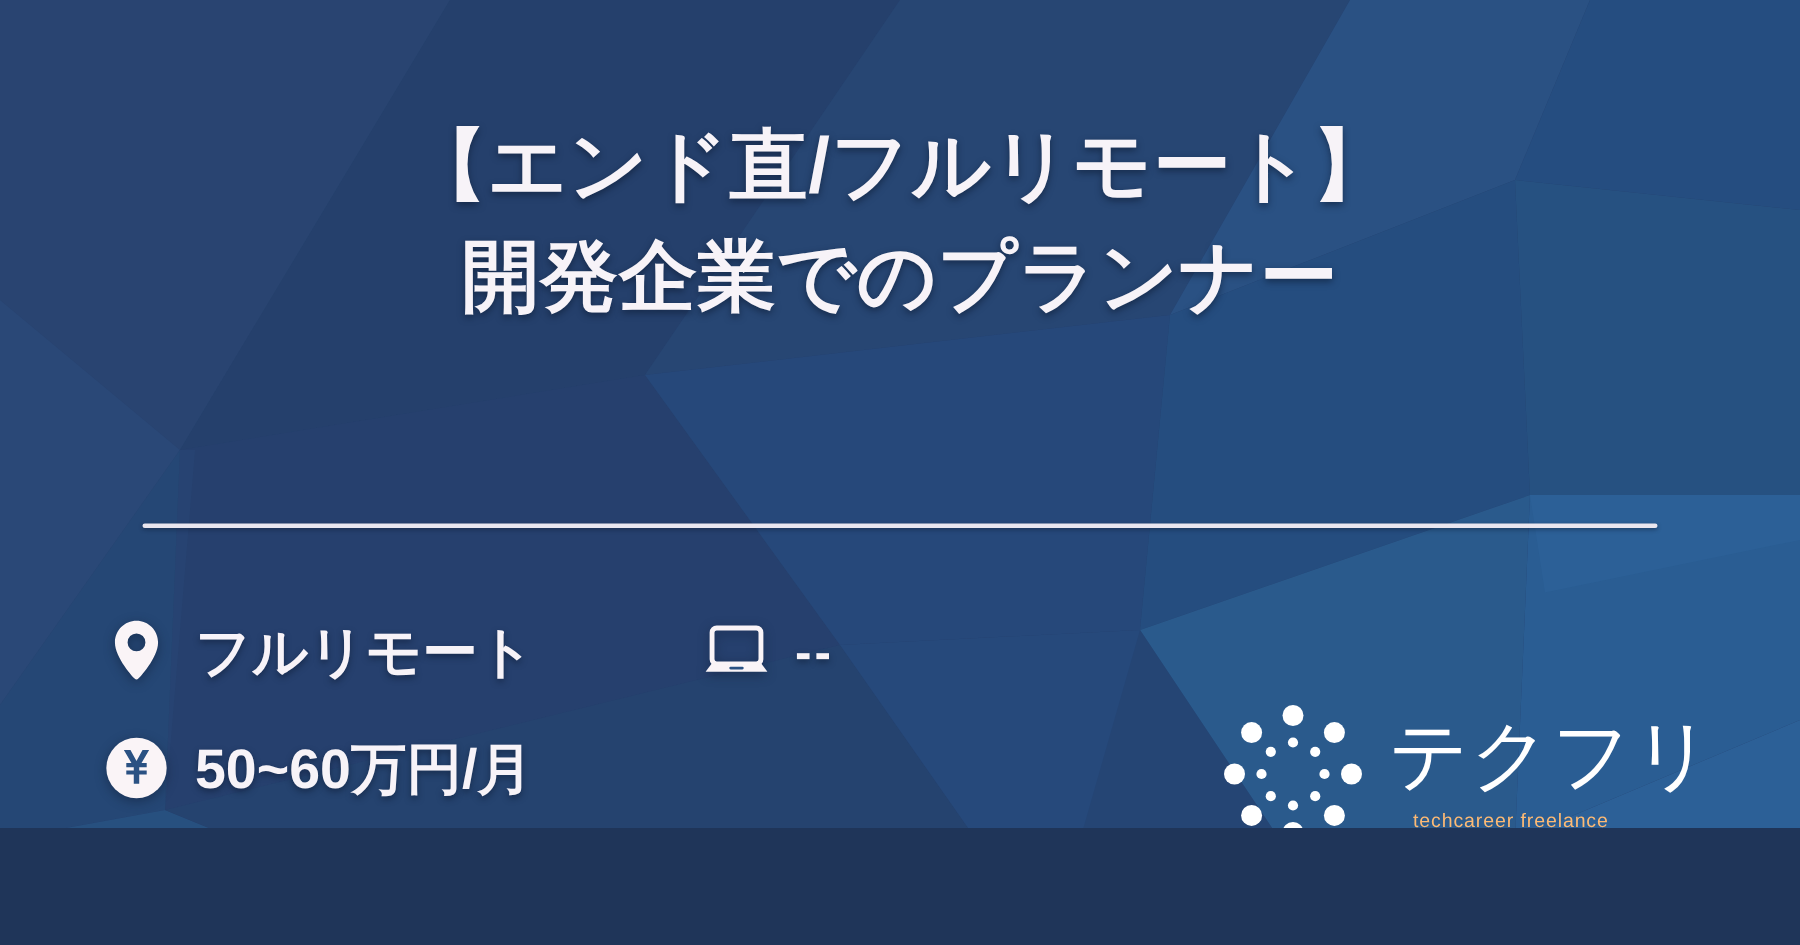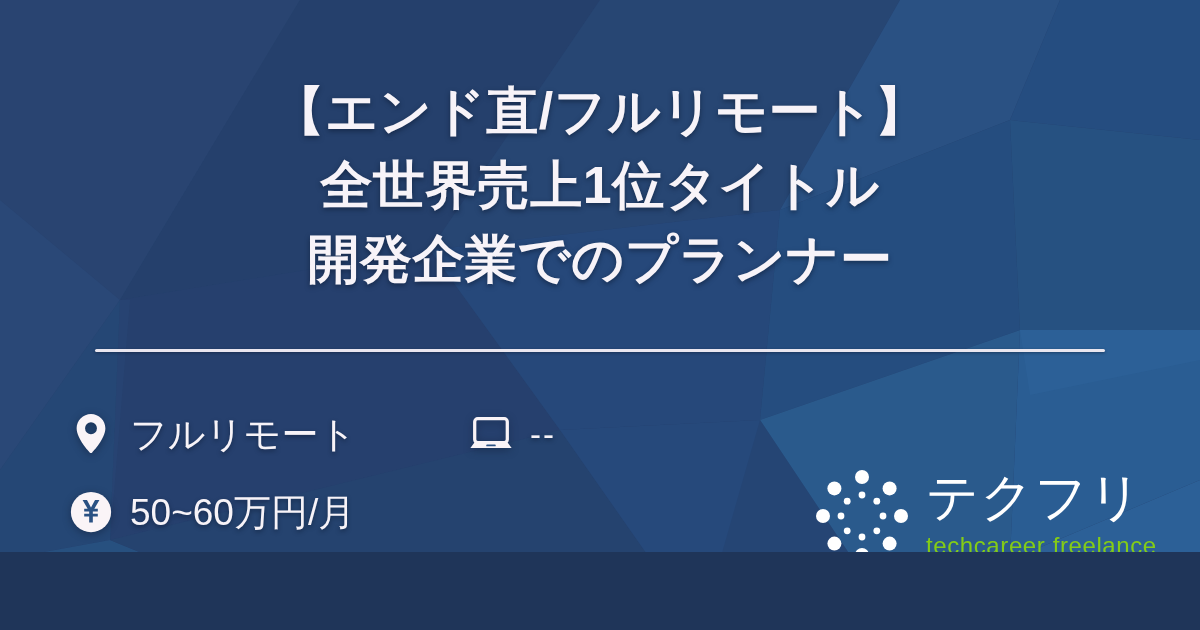--- a/index.html
+++ b/index.html
@@ -74,21 +74,21 @@
   .meta-icon {
     width: 46px;
     height: 46px;
     flex: 0 0 46px;
     display: block;
     filter: drop-shadow(0 2px 4px rgba(10, 22, 44, 0.45));
   }
   .meta-text {
     color: #f7f3f8;
     font-size: 37px;
-    font-weight: normal;
+    font-weight: bold;
     line-height: 1;
     white-space: nowrap;
     text-shadow: 0 2px 4px rgba(10, 22, 44, 0.5);
   }
   .meta-text.dashes {
     font-size: 33px;
     letter-spacing: 2px;
   }
   
   .logo {
@@ -118,27 +118,28 @@
   .logo-main {
     color: #ffffff;
     font-size: 52px;
     font-weight: normal;
     line-height: 1.05;
     letter-spacing: 1px;
     white-space: nowrap;
     font-family: Liberation Mono, monospace;
   }
   .logo-sub {
-    color: #84cc16;
-    font-size: 24px;
+    color: #fdba74;
+    font-size: 13px;
     font-weight: normal;
     letter-spacing: 0.6px;
     line-height: 1.2;
     white-space: nowrap;
     margin-top: 3px;
+    margin-left: 16px;
   }
 </style>
 </head>
 <body>
 
 <div id="card">
 
   <svg id="poly-bg" viewBox="0 0 1200 630" preserveAspectRatio="none" aria-hidden="true">
     <rect x="0" y="0" width="1200" height="630" fill="#27406d"></rect>
     <g shape-rendering="geometricPrecision">
@@ -162,21 +163,20 @@
       <polygon points="1010,560 1200,480 1200,630 1080,630" fill="#2c6097"></polygon>
       <polygon points="1020,330 1200,330 1200,360 1030,395" fill="#2d639b" opacity="0.5"></polygon>
       <polygon points="430,250 560,430 560,430 430,250" fill="#2a4a78"></polygon>
       <polygon points="120,300 130,300 110,540" fill="#2a4877" opacity="0.45"></polygon>
       <polygon points="700,630 900,630 760,420" fill="#244370" opacity="0.6"></polygon>
     </g>
   </svg>
 
   <div class="title-block">
     <div class="title-line">【エンド直/フルリモート】</div>
-    <div class="title-line">全世界売上1位タイトル</div>
     <div class="title-line">開発企業でのプランナー</div>
   </div>
 
   <div class="divider"></div>
 
   <div class="meta">
 
     <div class="meta-item">
       <svg class="meta-icon" viewBox="0 0 48 48" aria-hidden="true">
         <path d="M24 3C15.7 3 9 9.7 9 18c0 10.8 13.1 24.6 13.7 25.2a1.8 1.8 0 0 0 2.6 0C25.9 42.6 39 28.8 39 18c0-8.3-6.7-15-15-15zm0 21.2a6.2 6.2 0 1 1 0-12.4 6.2 6.2 0 0 1 0 12.4z" fill="#faf4f7"></path>

